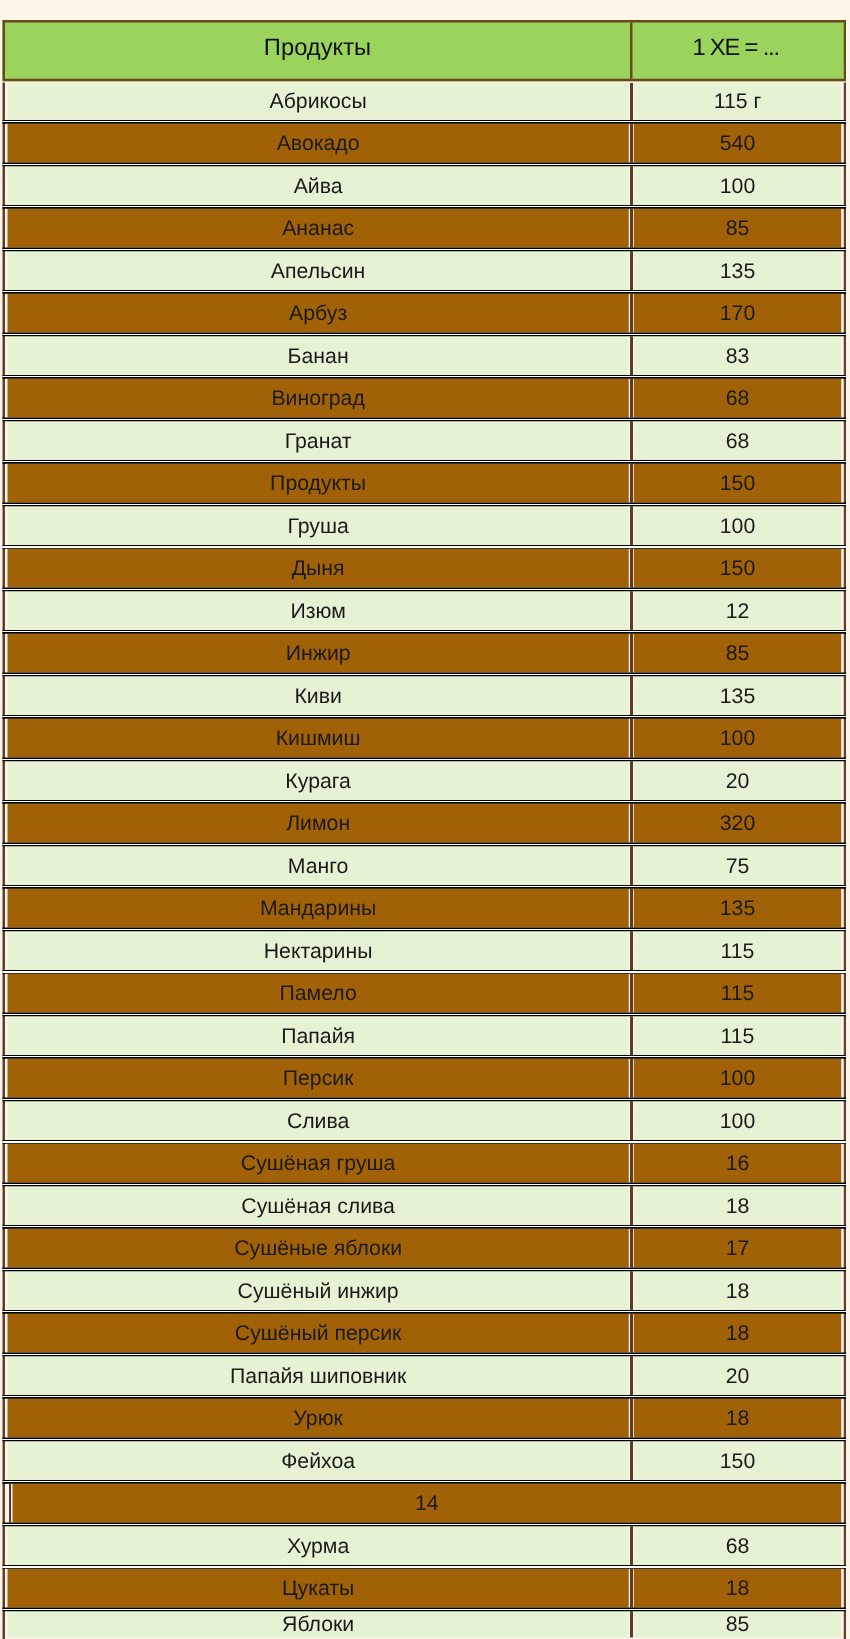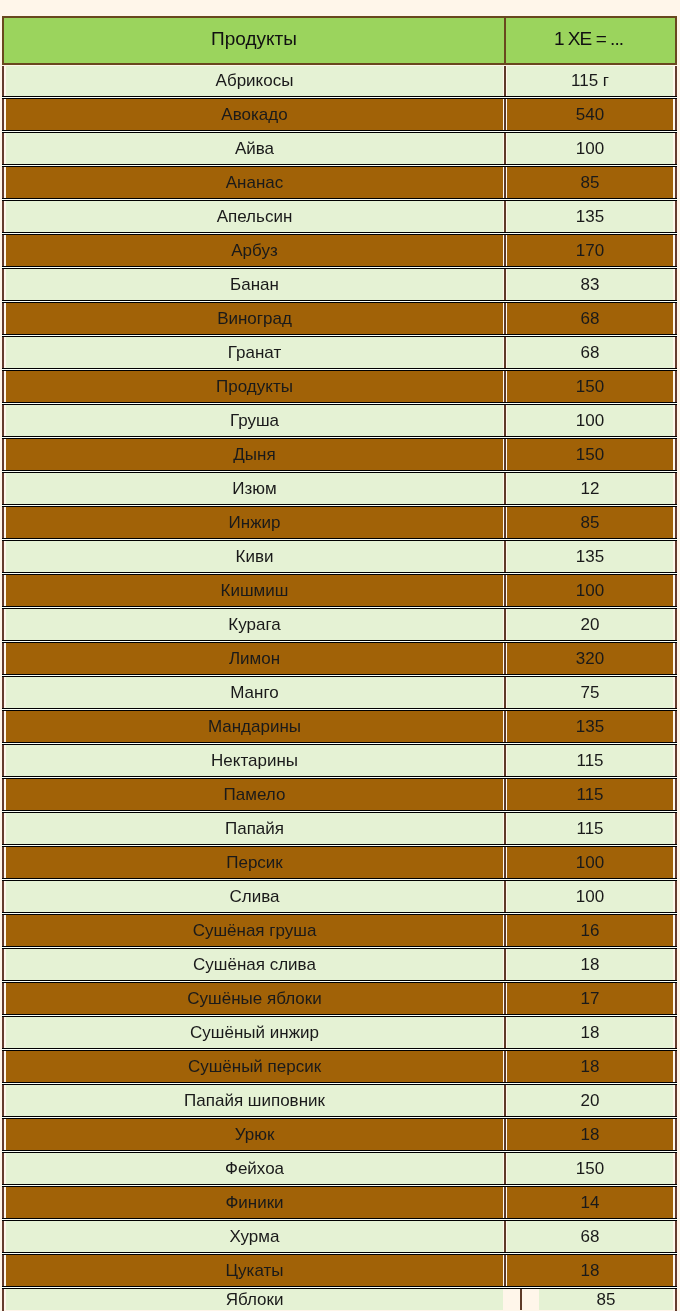--- a/index.html
+++ b/index.html
@@ -18,21 +18,21 @@
 
 
 .tbody{position:relative;margin-top:1px;box-sizing:border-box;
   border-left:2px solid #653C2E;border-right:2px solid #653C2E;border-bottom:2px solid #653C2E;
   padding:0 2px 2px;}
 .trow{position:relative;display:flex;height:34px;box-sizing:border-box;
   border-bottom:3px solid transparent;background-clip:padding-box;}
 .trow::after{content:"";position:absolute;left:-4px;right:-4px;bottom:-3px;height:3px;z-index:3;
   background:linear-gradient(to bottom,#000 0,#000 1px,#FAFFF8 1px,#FAFFF8 2px,#000 2px,#000 3px);}
 .trow.first{height:33px;}
-.trow.last{border-bottom:0;height:21px;gap:16px;}
+.trow.last{border-bottom:0;height:21px;}
 .trow.last::after{display:none;}
 .r-light .cell{background:#E5F2D4;}
 .r-dark .cell{background:#a16207;}
 .cell{display:flex;align-items:center;justify-content:center;font-size:17px;color:#1a1a1a;
   box-sizing:border-box}
 .c1{width:497px;}
 .c2{flex:1;}
 .vrule{width:4px;box-sizing:border-box;border-left:1px solid transparent;
   border-right:1px solid transparent;background:#5E3A28;background-clip:content-box;}
 </style>
@@ -204,21 +204,20 @@
     <div class="cell c1">Урюк</div>
     <div class="vrule"></div>
     <div class="cell c2">18</div>
    </div>
    <div class="trow r-light">
     <div class="cell c1">Фейхоа</div>
     <div class="vrule"></div>
     <div class="cell c2">150</div>
    </div>
    <div class="trow r-dark">
-    <div class="cell c1">Финики</div>
     <div class="vrule"></div>
     <div class="cell c2">14</div>
    </div>
    <div class="trow r-light">
     <div class="cell c1">Хурма</div>
     <div class="vrule"></div>
     <div class="cell c2">68</div>
    </div>
    <div class="trow r-dark">
     <div class="cell c1">Цукаты</div>

